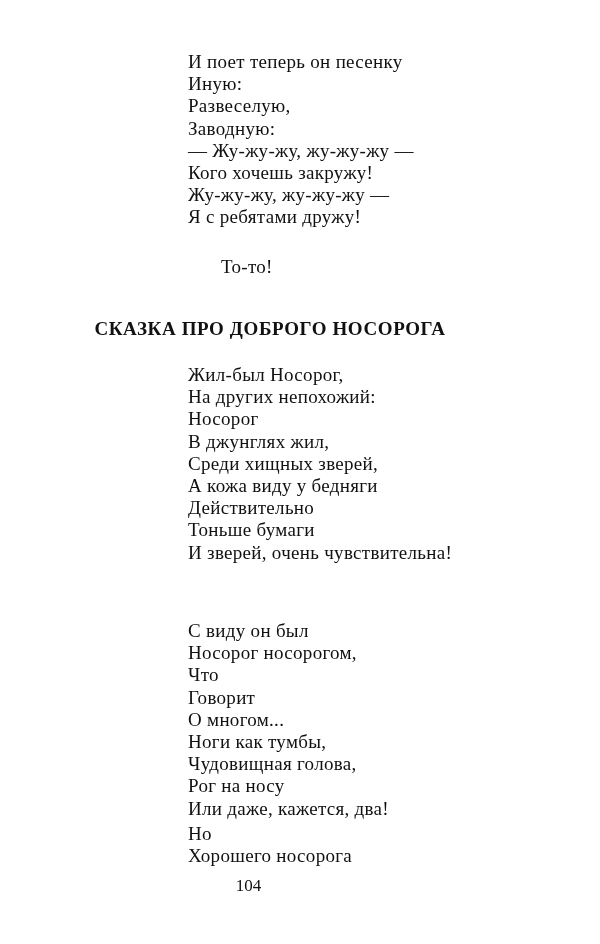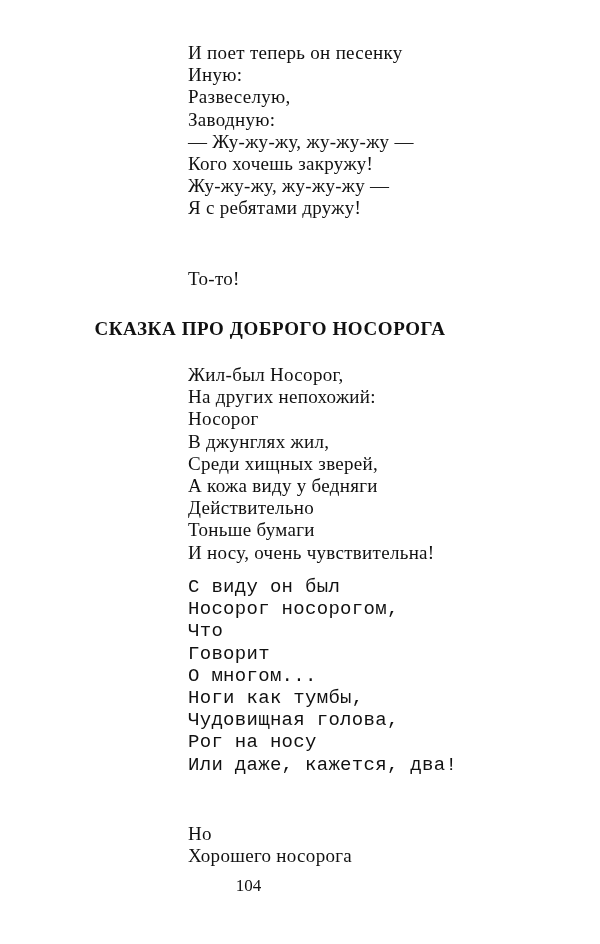--- a/index.html
+++ b/index.html
@@ -19,50 +19,50 @@
   .page-number {
     position: absolute; top: 876px; left: 0; width: 497px; text-align: center;
     font-size: 17px; padding-left: 0px;
   }
 </style>
 </head>
 <body>
 
 <div>
 
-  <div class="stanza" style="top:42px;">
+  <div class="stanza" style="top:51px;">
     <span class="line">И поет теперь он песенку</span>
     <span class="line">Иную:</span>
     <span class="line">Развеселую,</span>
     <span class="line">Заводную:</span>
     <span class="line">— Жу-жу-жу, жу-жу-жу —</span>
     <span class="line">Кого хочешь закружу!</span>
     <span class="line">Жу-жу-жу, жу-жу-жу —</span>
     <span class="line">Я с ребятами дружу!</span>
   </div>
 
-  <div class="stanza" style="top:268px;">
+  <div class="stanza" style="top:256px;margin-left:33px;">
     <span class="line">То-то!</span>
   </div>
 
   <h2 class="title">СКАЗКА ПРО ДОБРОГО НОСОРОГА</h2>
 
   <div class="stanza" style="top:364px;">
     <span class="line">Жил-был Носорог,</span>
     <span class="line">На других непохожий:</span>
     <span class="line">Носорог</span>
     <span class="line">В джунглях жил,</span>
     <span class="line">Среди хищных зверей,</span>
     <span class="line">А кожа виду у бедняги</span>
     <span class="line">Действительно</span>
     <span class="line">Тоньше бумаги</span>
-    <span class="line">И носу, очень чувствительна!</span>
+    <span class="line">И зверей, очень чувствительна!</span>
   </div>
 
-  <div class="stanza" style="top:576px;font-family:Liberation Mono, monospace;">
+  <div class="stanza" style="top:620px;">
     <span class="line">С виду он был</span>
     <span class="line">Носорог носорогом,</span>
     <span class="line">Что</span>
     <span class="line">Говорит</span>
     <span class="line">О многом...</span>
     <span class="line">Ноги как тумбы,</span>
     <span class="line">Чудовищная голова,</span>
     <span class="line">Рог на носу</span>
     <span class="line">Или даже, кажется, два!</span>
   </div>

